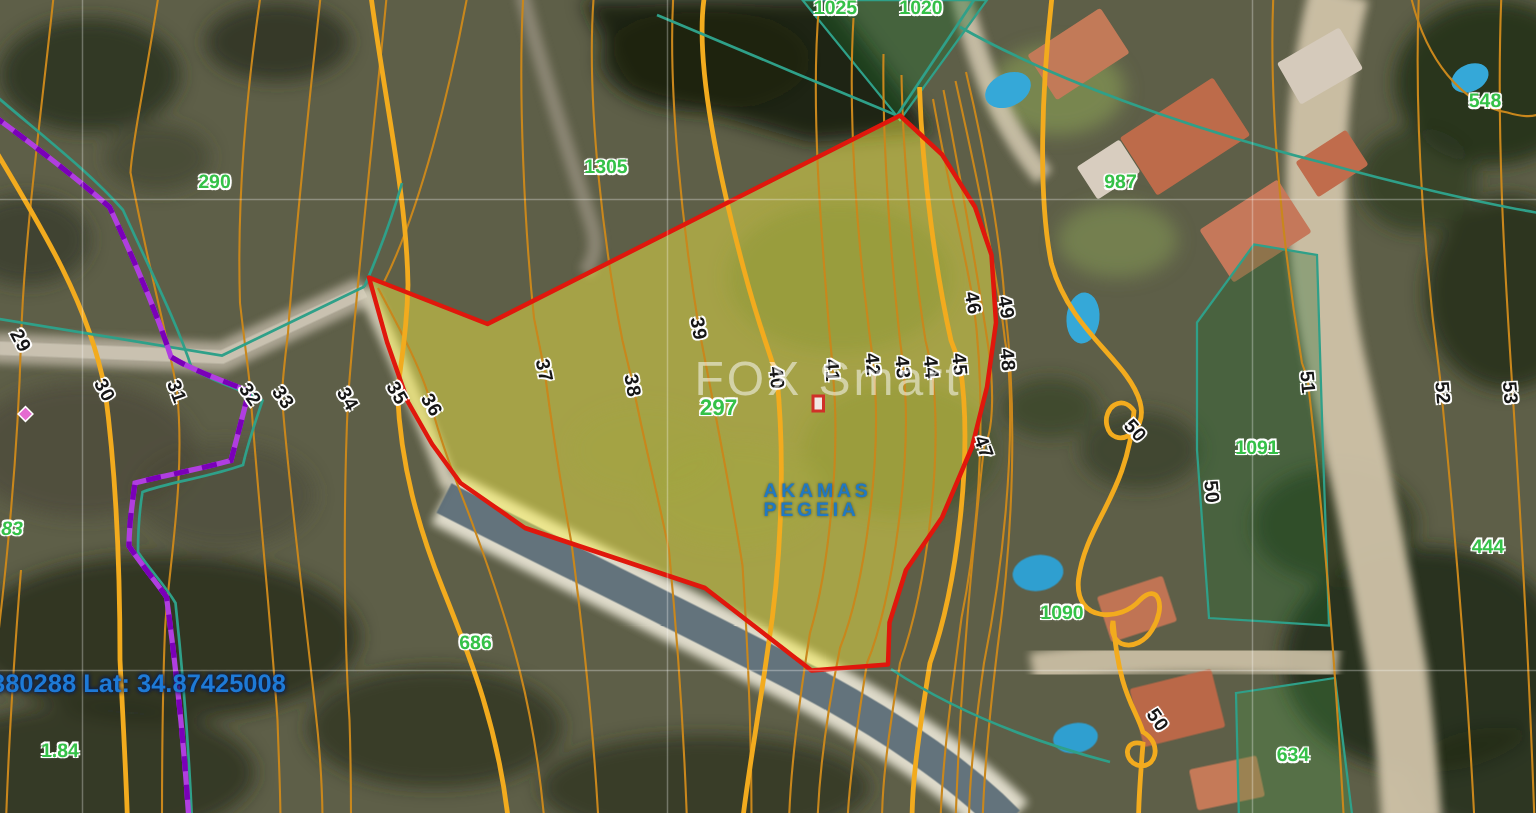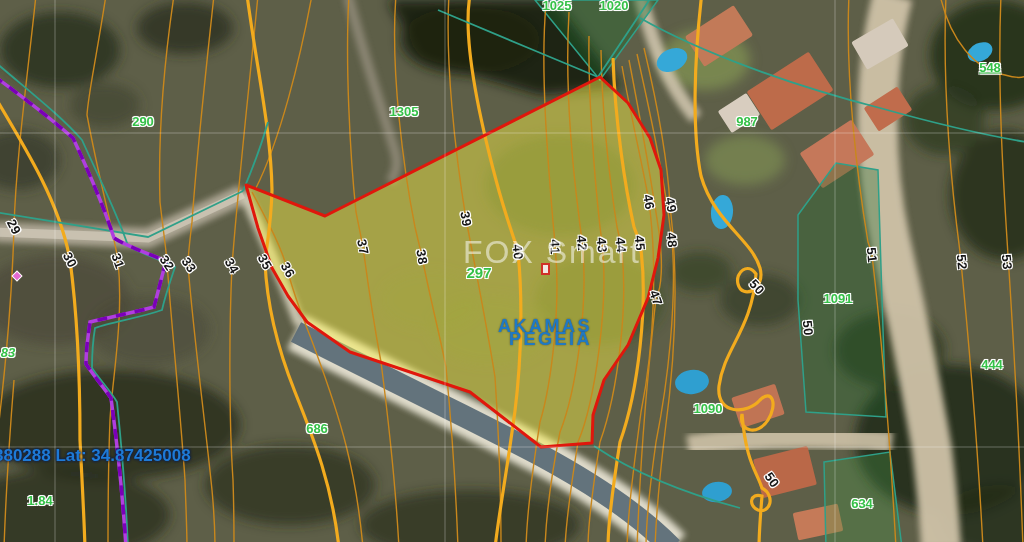--- a/index.html
+++ b/index.html
@@ -24,21 +24,21 @@
   .lbl-elev{color:#161616;letter-spacing:.5px;
        text-shadow:-1px -1px 0 #fff,1px -1px 0 #fff,-1px 1px 0 #fff,1px 1px 0 #fff,0 0 2px #fff;}
   .lbl-pid{color:#35c148;
        text-shadow:-1px -1px 0 #fff,1px -1px 0 #fff,-1px 1px 0 #fff,1px 1px 0 #fff,0 0 2px #fff;}
   .watermark{position:absolute;left:552px;top:226px;transform:translateX(-50%);
        text-align:left;font-size:32px;font-weight:400;letter-spacing:2px;line-height:53px;
        color:rgba(255,255,255,0.52);pointer-events:none;}
   .coords{position:absolute;left:-6px;top:446px;font-size:17px;font-weight:700;
        color:#1e7ad6;text-shadow:0 0 3px rgba(5,25,80,.9),0 0 3px rgba(5,25,80,.9);}
   .area-label{position:absolute;left:545px;top:333px;transform:translate(-50%,-50%);
-       text-align:right;font-size:18px;font-weight:700;letter-spacing:2.5px;line-height:13px;
+       text-align:left;font-size:13px;font-weight:700;letter-spacing:2.5px;line-height:13px;
        color:#2179c2;text-shadow:0 0 2px rgba(10,20,50,.55);}
 </style>
 </head>
 <body>
 
 <div class="stage">
 
   <svg class="overlay" width="1024" height="542" viewBox="0 0 1024 542">
     <defs>
       <filter id="b3" x="-40%" y="-40%" width="180%" height="180%">
@@ -209,21 +209,21 @@
       <span class="lbl lbl-elev" style="left: 808px; top: 328px; --r: 85deg;">50</span>
       <span class="lbl lbl-elev" style="left: 772px; top: 480px; --r: 55deg;">50</span>
       <span class="lbl lbl-elev" style="left: 872px; top: 255px; --r: 85deg;">51</span>
       <span class="lbl lbl-elev" style="left: 962px; top: 262px; --r: 85deg;">52</span>
       <span class="lbl lbl-elev" style="left: 1007px; top: 262px; --r: 85deg;">53</span>
       <span class="lbl lbl-pid" style="left: 143px; top: 93px; margin-top: 28px;">290</span>
       <span class="lbl lbl-pid" style="left: 404px; top: 71px; margin-top: 40px;">1305</span>
       <span class="lbl lbl-pid" style="left: 557px; top: 5px;">1025</span>
       <span class="lbl lbl-pid" style="left: 614px; top: 5px;">1020</span>
       <span class="lbl lbl-pid" style="left: 747px; top: 121px;">987</span>
-      <span class="lbl lbl-pid" style="left: 990px; top: 67px; text-decoration: underline;">548</span>
+      <span class="lbl lbl-pid" style="left: 990px; top: 67px;">548</span>
       <span class="lbl lbl-pid" style="left: 479px; top: 272px; font-size: 15px;">297</span>
       <span class="lbl lbl-pid" style="left: 8px; top: 352px; font-style: italic;">83</span>
       <span class="lbl lbl-pid" style="left: 40px; top: 500px;">1.84</span>
       <span class="lbl lbl-pid" style="left: 317px; top: 428px;">686</span>
       <span class="lbl lbl-pid" style="left: 708px; top: 408px;">1090</span>
       <span class="lbl lbl-pid" style="left: 838px; top: 298px;">1091</span>
       <span class="lbl lbl-pid" style="left: 862px; top: 503px;">634</span>
       <span class="lbl lbl-pid" style="left: 992px; top: 344px; margin-top: 20px;">444</span>
     </div>
 

